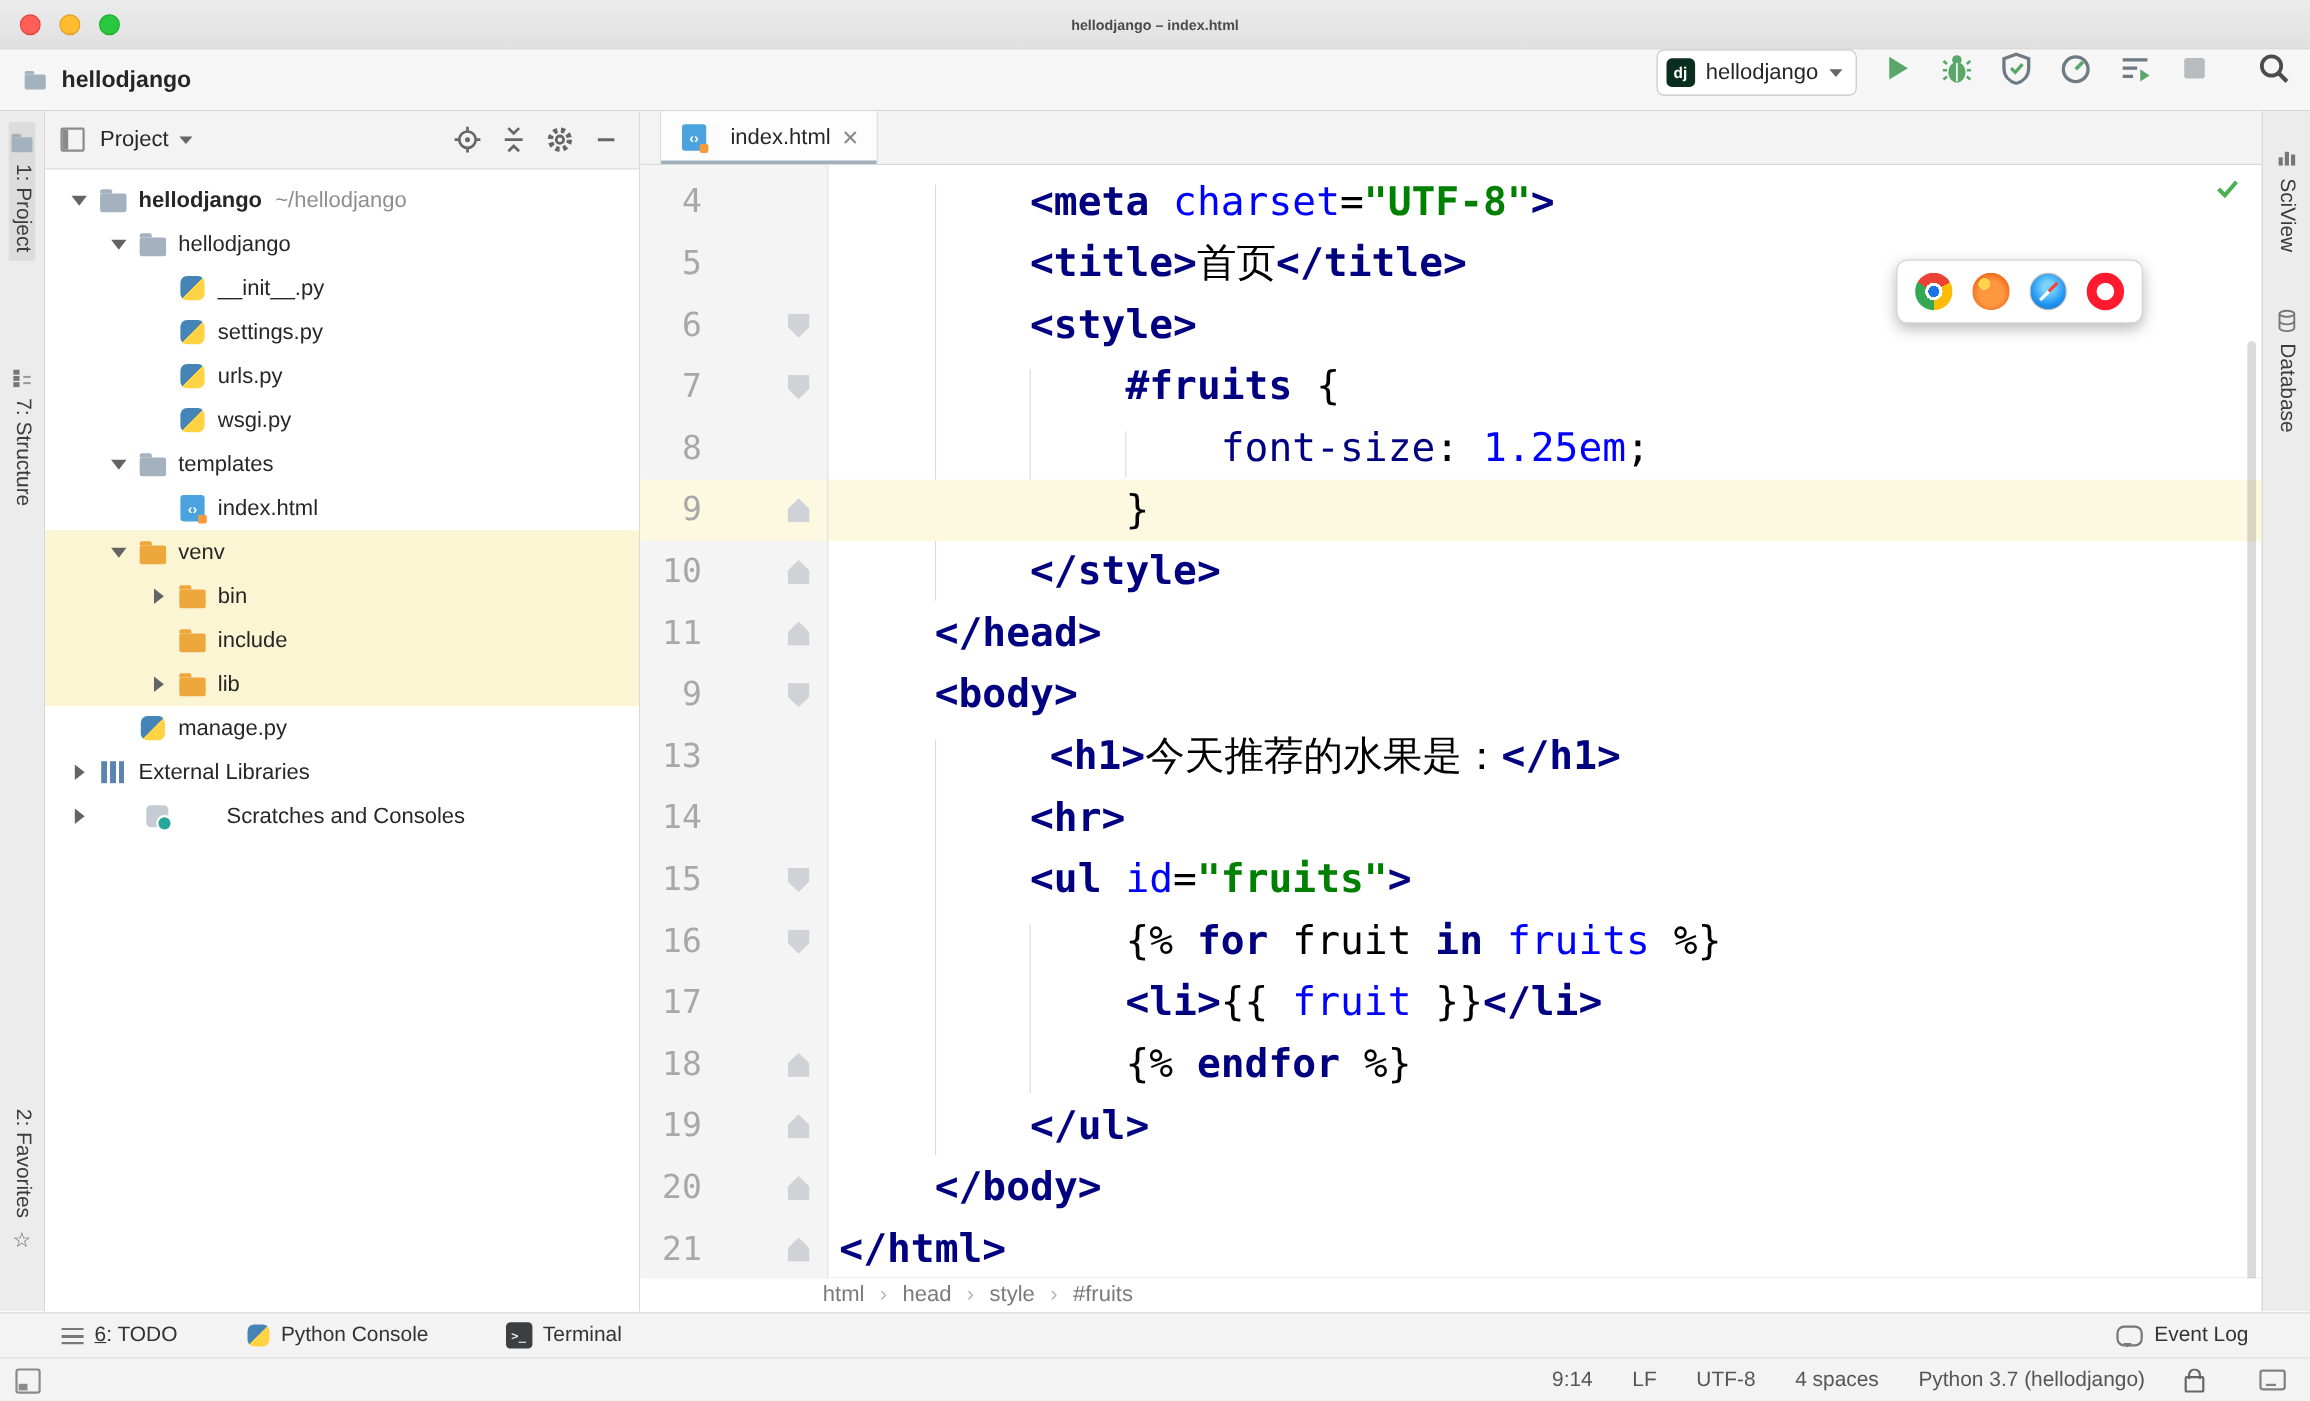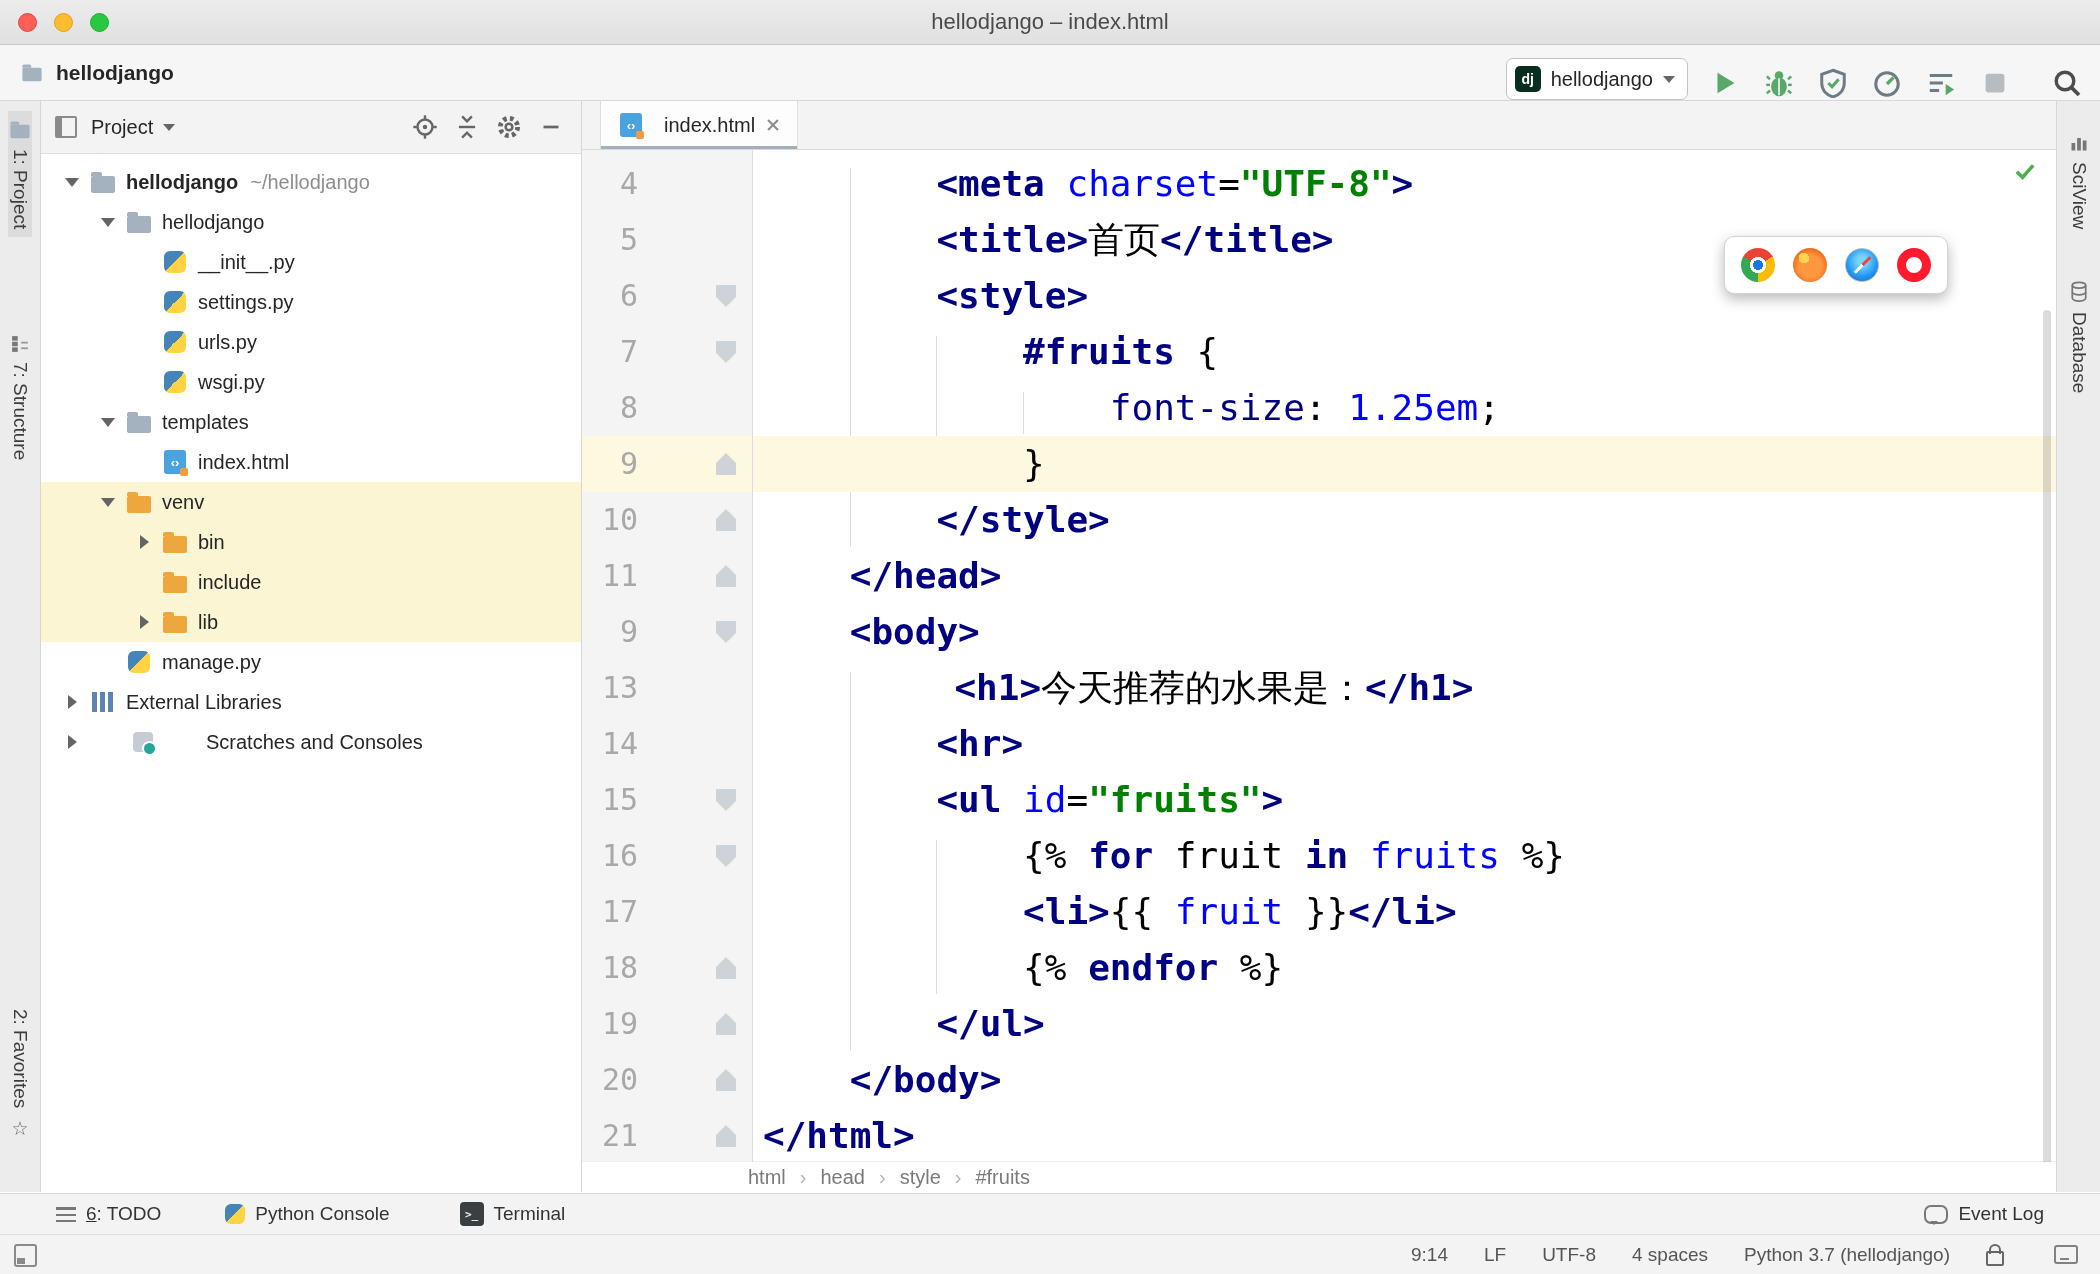--- a/index.html
+++ b/index.html
@@ -1,31 +1,31 @@
 <!DOCTYPE html>
 <html><head>
 <meta charset="utf-8">
 <style>
   html,body{margin:0;padding:0;background:#9a9a9a;}
   #app{position:relative;width:2100px;height:1274px;background:#fff;overflow:hidden;
        font-family:"Liberation Sans",sans-serif;color:#262626;}
   
   .titlebar{position:absolute;left:0;top:0;right:0;height:44px;background:linear-gradient(#ececec,#e0e0e0);
             border-bottom:1px solid #c8c8c8;display:flex;align-items:center;justify-content:center;}
-  .win-title{font-size:22px;font-weight:normal;color:#4a4a4a;}
+  .win-title{font-size:13px;font-weight:bold;color:#4a4a4a;}
   .traffic{position:absolute;left:18px;top:13px;display:flex;gap:17px;}
   .light{width:17px;height:17px;border-radius:50%;}
   .light.red{background:#ff5f57;border:1px solid #e0443e;}
   .light.yellow{background:#febc2e;border:1px solid #dea123;}
   .light.green{background:#28c840;border:1px solid #1dad2b;}
   
   .toolbar{position:absolute;left:0;top:45px;right:0;height:55px;background:#f6f6f6;border-bottom:1px solid #d8d8d8;}
   .tb-left{position:absolute;left:20px;top:0;height:100%;display:flex;align-items:center;gap:12px;}
   .tb-name{font-size:21px;font-weight:bold;color:#262626;}
-  .tb-right{position:absolute;right:16px;top:0;height:100%;display:flex;align-items:flex-end;gap:20px;}
+  .tb-right{position:absolute;right:16px;top:0;height:100%;display:flex;align-items:flex-start;gap:20px;}
   .run-combo{display:flex;align-items:center;gap:10px;height:40px;padding:0 12px 0 8px;border:1px solid #c3c3c3;
              border-radius:7px;background:#fff;}
   .dj-badge{width:26px;height:26px;border-radius:5px;background:#092e20;color:#fff;font-size:14px;font-weight:bold;
             display:flex;align-items:center;justify-content:center;}
   .combo-name{font-size:20px;color:#262626;}
   .caret-down{width:0;height:0;border-left:6px solid transparent;border-right:6px solid transparent;border-top:7px solid #666;}
   .tb-btn{width:34px;height:34px;display:flex;align-items:center;justify-content:center;}
   .tb-btn.search{margin-left:18px;}
   
   .i-folder{position:relative;width:24px;height:17px;background:#a4b2bf;border-radius:2px;margin-top:4px;flex:none;}

